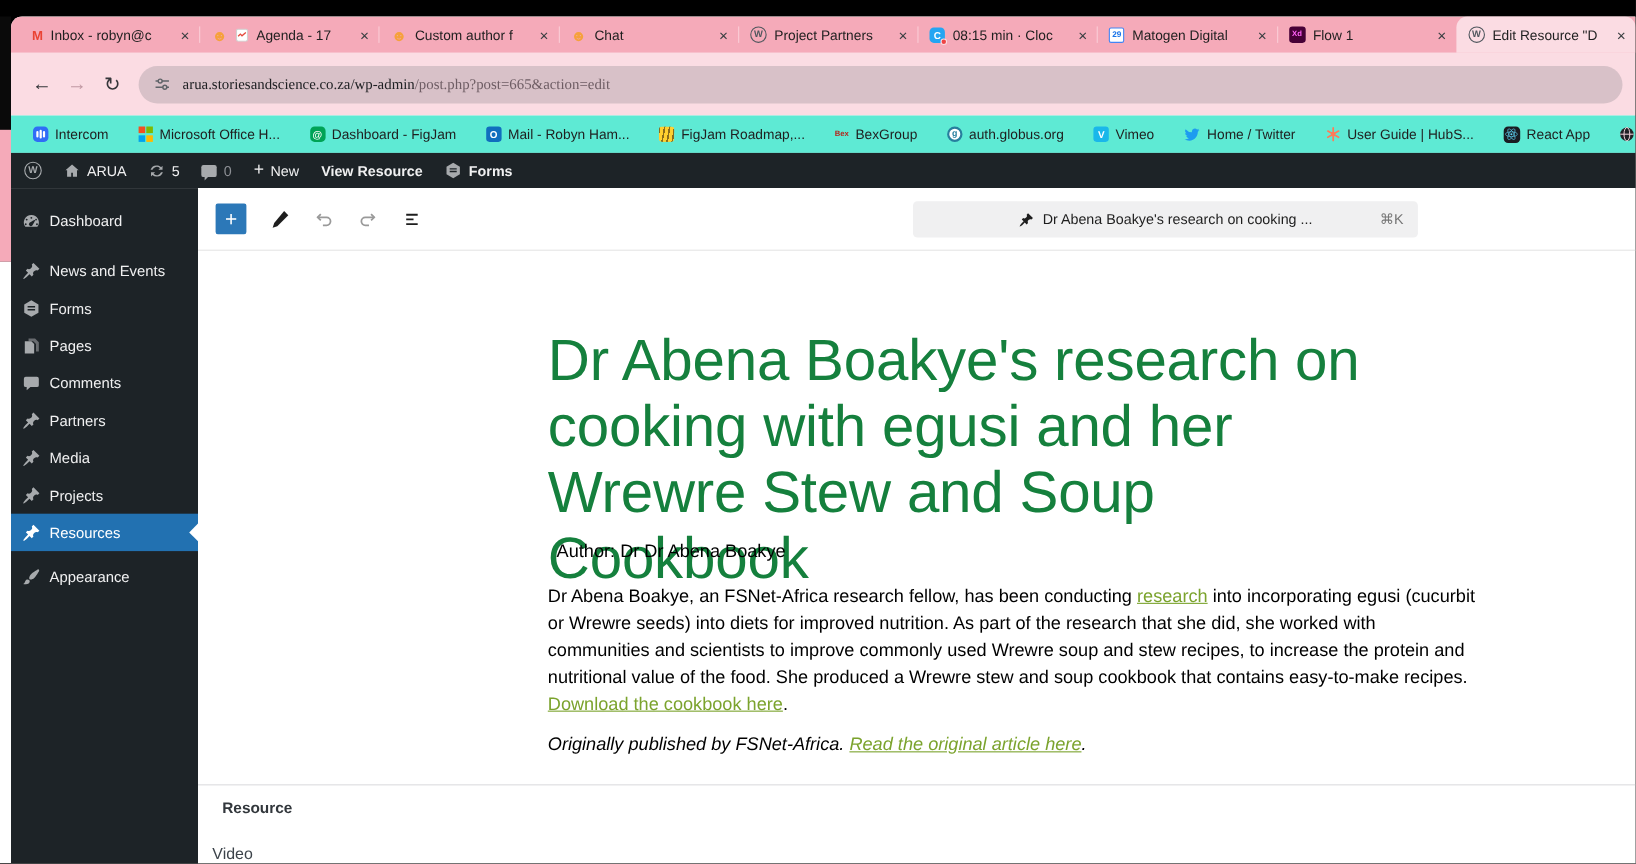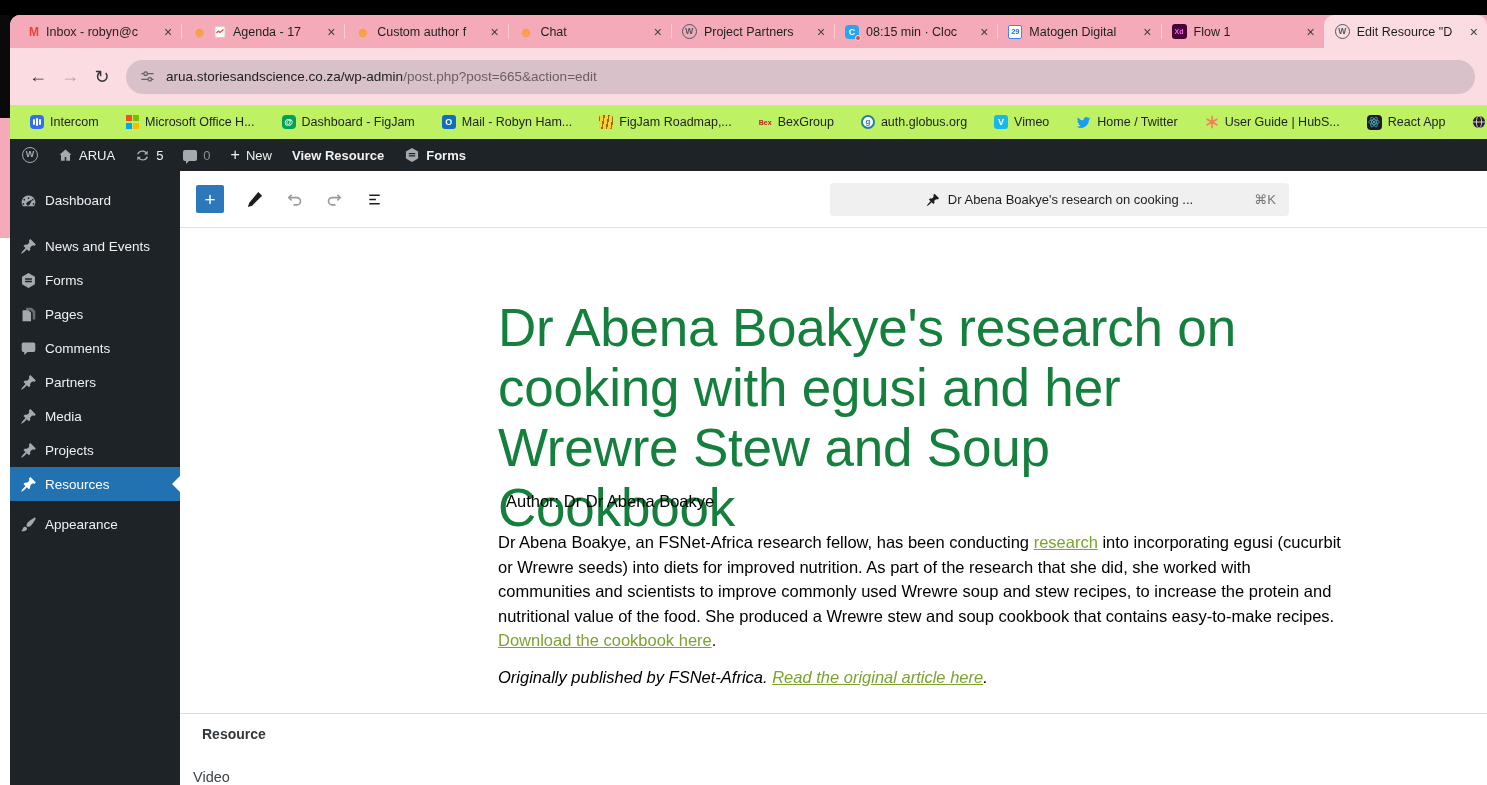--- a/index.html
+++ b/index.html
@@ -34,26 +34,26 @@
   .tab .tclose{font-size:14px;color:#3c4043;flex:none;line-height:1;}
   .tab.active{background:#fbdce3;}
   .tabicon{display:inline-flex;align-items:center;justify-content:center;flex:none;}
 
   
   .toolbar{height:57px;background:#fbdce3;display:flex;align-items:center;padding:0 12px;}
   .nav{width:32px;text-align:center;font-size:18px;color:#35363a;flex:none;}
   .nav.dim{color:#c29aa4;}
   .omnibox{flex:1 1 auto;min-width:0;height:34px;margin-left:8px;background:#d8c1c8;border-radius:17px;
            display:flex;align-items:center;gap:11px;padding:0 14px;}
-  .url{font-size:13.5px;white-space:nowrap;overflow:hidden;}
+  .url{font-size:13.5px;white-space:nowrap;overflow:hidden;font-family:Liberation Serif, serif;}
   .url-domain{color:#202124;}
   .url-path{color:#6e5d64;}
 
   
-  .bookmarks{height:34px;background:#bef264;display:flex;align-items:center;gap:27px;
+  .bookmarks{height:34px;background:#5eead4;display:flex;align-items:center;gap:27px;
              padding:0 20px;overflow:hidden;}
   .bm{display:flex;align-items:center;gap:6px;flex:none;}
   .bm .bmlabel{font-size:12.5px;color:#1f1f1f;white-space:nowrap;}
   .bmicon{display:inline-flex;align-items:center;justify-content:center;flex:none;}
 
   
   .ic-gmail{color:#ea4335;font:700 12px/1 "Liberation Sans",sans-serif;font-style:normal;}
   .ic-emoji{color:#f6a13b;font-size:14px;line-height:1;font-style:normal;}
   .ic-chartdoc{display:inline-flex;font-style:normal;}
   .ic-wp{width:15px;height:15px;border:1.6px solid #50575e;border-radius:50%;color:#50575e;

